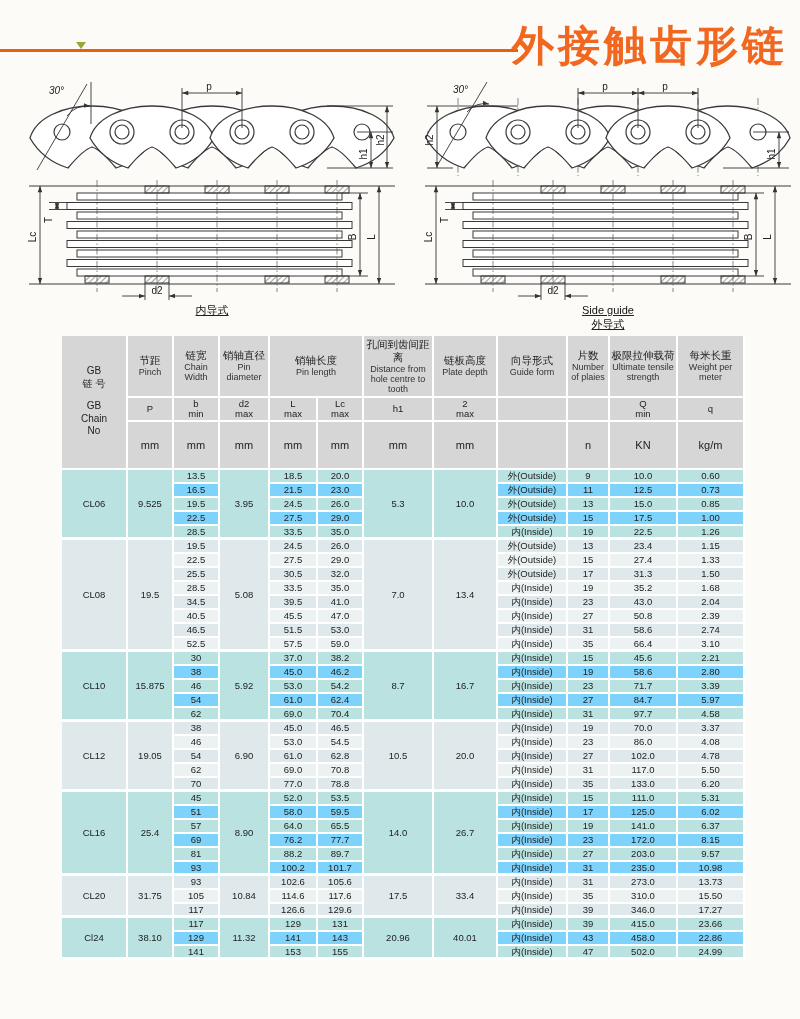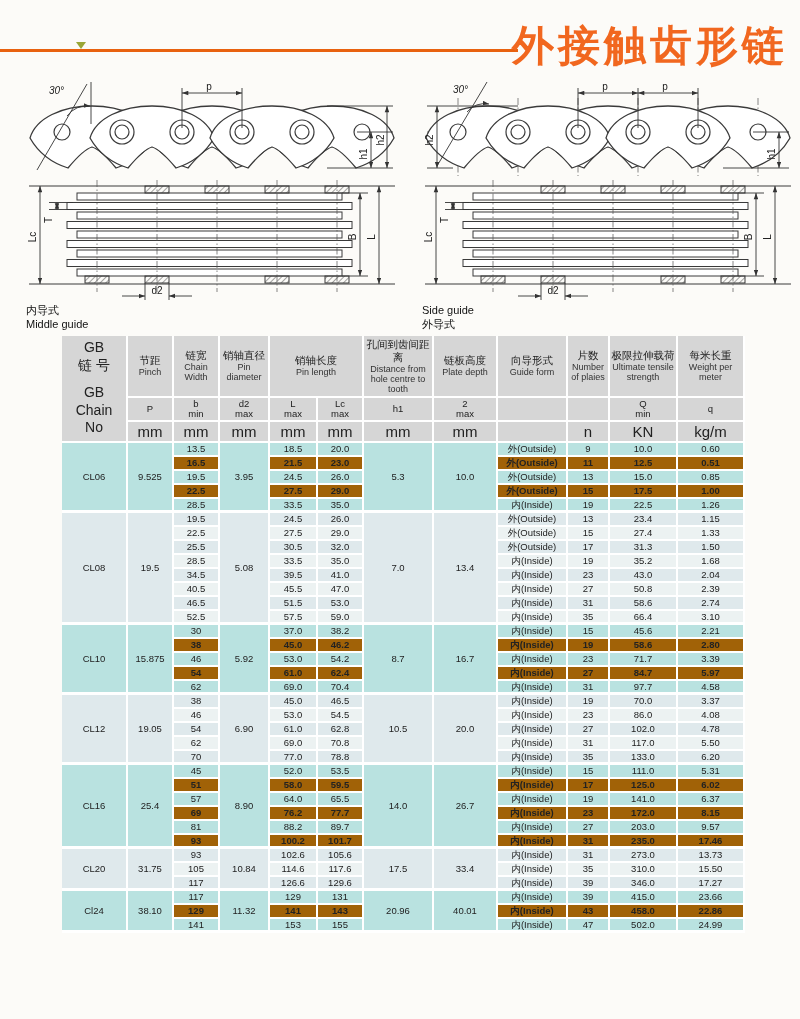--- a/index.html
+++ b/index.html
@@ -8,43 +8,43 @@
 
   
   .hdr { position:relative; height:78px; }
   .hdr-line { position:absolute; left:0; top:49px; width:518px; height:3px; background:#e8610f; }
   .hdr-marker { position:absolute; left:76px; top:42px; width:0; height:0;
     border-left:5px solid transparent; border-right:5px solid transparent; border-top:7px solid #9aa636; }
   .hdr-title { position:absolute; right:12px; top:18px; font-size:42px; font-weight:bold;
     letter-spacing:4px; color:#f1671f; }
 
   
-  .diagrams { display:flex; gap:24px; padding:2px 14px 0 26px; }
+  .diagrams { display:flex; gap:24px; padding:2px 14px 0 26px;text-decoration:underline; }
   .dcol { width:372px; }
   .dcol svg { display:block; }
-  .dcap { font-size:11px; line-height:1.25; margin-top:2px; color:#111; }
+  .dcap { text-align:center; font-size:11px; line-height:1.25; margin-top:2px; color:#111; }
   svg text { font-family:"Liberation Sans", sans-serif; font-size:10px; fill:#222; }
   .ln { stroke:#3a3a3a; stroke-width:1; fill:none; }
   .dim { stroke:#333; stroke-width:0.9; fill:none; }
   .dd  { stroke:#555; stroke-width:0.7; fill:none; stroke-dasharray:7 2.5 1.5 2.5; }
 
   
   .tblwrap { padding:4px 0 0 62px; }
   table { border-collapse:separate; border-spacing:0; table-layout:fixed; width:683px; }
   th, td { border-right:2px solid #fff; border-bottom:2px solid #fff; text-align:center; vertical-align:middle; overflow:hidden; }
   th { background:#d6d6d6; font-weight:normal; padding:2px 1px; }
   .h-zh { font-size:10.5px; line-height:1.25; }
   .h-en { font-size:9px; line-height:1.12; color:#333; }
   .h-sym { font-size:9.5px; line-height:1.05; padding:1px 0; }
-  .h-unit { font-size:15px; padding:1px 0; }
-  .gbcell div { font-size:14px; line-height:1.25; }
+  .h-unit { font-size:11px; padding:17px 0; }
+  .gbcell div { font-size:10px; line-height:1.25; }
   .gb-gap { height:10px; }
   td { font-size:9.5px; height:14px; line-height:1; padding:0; }
   tr.grp-cyan  td { background:#b9e2e0; }
-  tr.grp-cyan.row-alt  td:not(.c-merge) { background:#a16207;font-weight:bold; }
+  tr.grp-cyan.row-alt  td:not(.c-merge) { background:#7dd3fc; }
   tr.grp-light td { background:#dfe9ec; }
   tr.grp-light.row-alt td:not(.c-merge) { background:#ecf2f2; }
   tr.grp-end td, td.c-merge { border-bottom:3px solid #fff; }
 </style>
 </head>
 <body>
 
 <div class="page">
 
   <svg width="0" height="0" style="position:absolute" aria-hidden="true">
@@ -152,21 +152,20 @@
         <line class="dim" x1="352" y1="6" x2="352" y2="104" marker-start="url(#mS)" marker-end="url(#mE)"></line>
         <text x="348" y="57" text-anchor="middle" transform="rotate(-90 348 57)">L</text>
         <line class="dim" x1="118" y1="103" x2="118" y2="120"></line>
         <line class="dim" x1="142" y1="103" x2="142" y2="120"></line>
         <line class="dim" x1="95" y1="116" x2="118" y2="116" marker-end="url(#mE)"></line>
         <line class="dim" x1="165" y1="116" x2="142" y2="116" marker-end="url(#mE)"></line>
         <text x="130" y="114" text-anchor="middle" font-size="9">d2</text>
       </svg>
       <div class="dcap">
         <div>内导式</div>
-        <div>Middle guide</div>
       </div>
     </div>
 
     <div class="dcol">
       <svg width="372" height="100" viewBox="0 0 370 100">
         <line class="dd" x1="4" y1="52" x2="366" y2="52"></line>
         <g class="dd">
           <line x1="35" y1="18" x2="35" y2="96"></line>
             <line x1="95" y1="18" x2="95" y2="96"></line>
           <line x1="155" y1="18" x2="155" y2="96"></line>
@@ -398,21 +397,21 @@
             <td>10.0</td>
             <td>0.60</td>
           </tr>
           <tr class="grp-cyan row-alt">
             <td>16.5</td>
             <td>21.5</td>
             <td>23.0</td>
             <td>外(Outside)</td>
             <td>11</td>
             <td>12.5</td>
-            <td>0.51</td>
+            <td>0.73</td>
           </tr>
           <tr class="grp-cyan">
             <td>19.5</td>
             <td>24.5</td>
             <td>26.0</td>
             <td>外(Outside)</td>
             <td>13</td>
             <td>15.0</td>
             <td>0.85</td>
           </tr>
@@ -661,21 +660,21 @@
             <td>203.0</td>
             <td>9.57</td>
           </tr>
           <tr class="grp-cyan row-alt grp-end">
             <td>93</td>
             <td>100.2</td>
             <td>101.7</td>
             <td>内(Inside)</td>
             <td>31</td>
             <td>235.0</td>
-            <td>17.46</td>
+            <td>10.98</td>
           </tr>
           <tr class="grp-light">
             <td class="c-merge" rowspan="3">CL20</td>
             <td class="c-merge" rowspan="3">31.75</td>
             <td>93</td>
             <td class="c-merge" rowspan="3">10.84</td>
             <td>102.6</td>
             <td>105.6</td>
             <td class="c-merge" rowspan="3">17.5</td>
             <td class="c-merge" rowspan="3">33.4</td>

